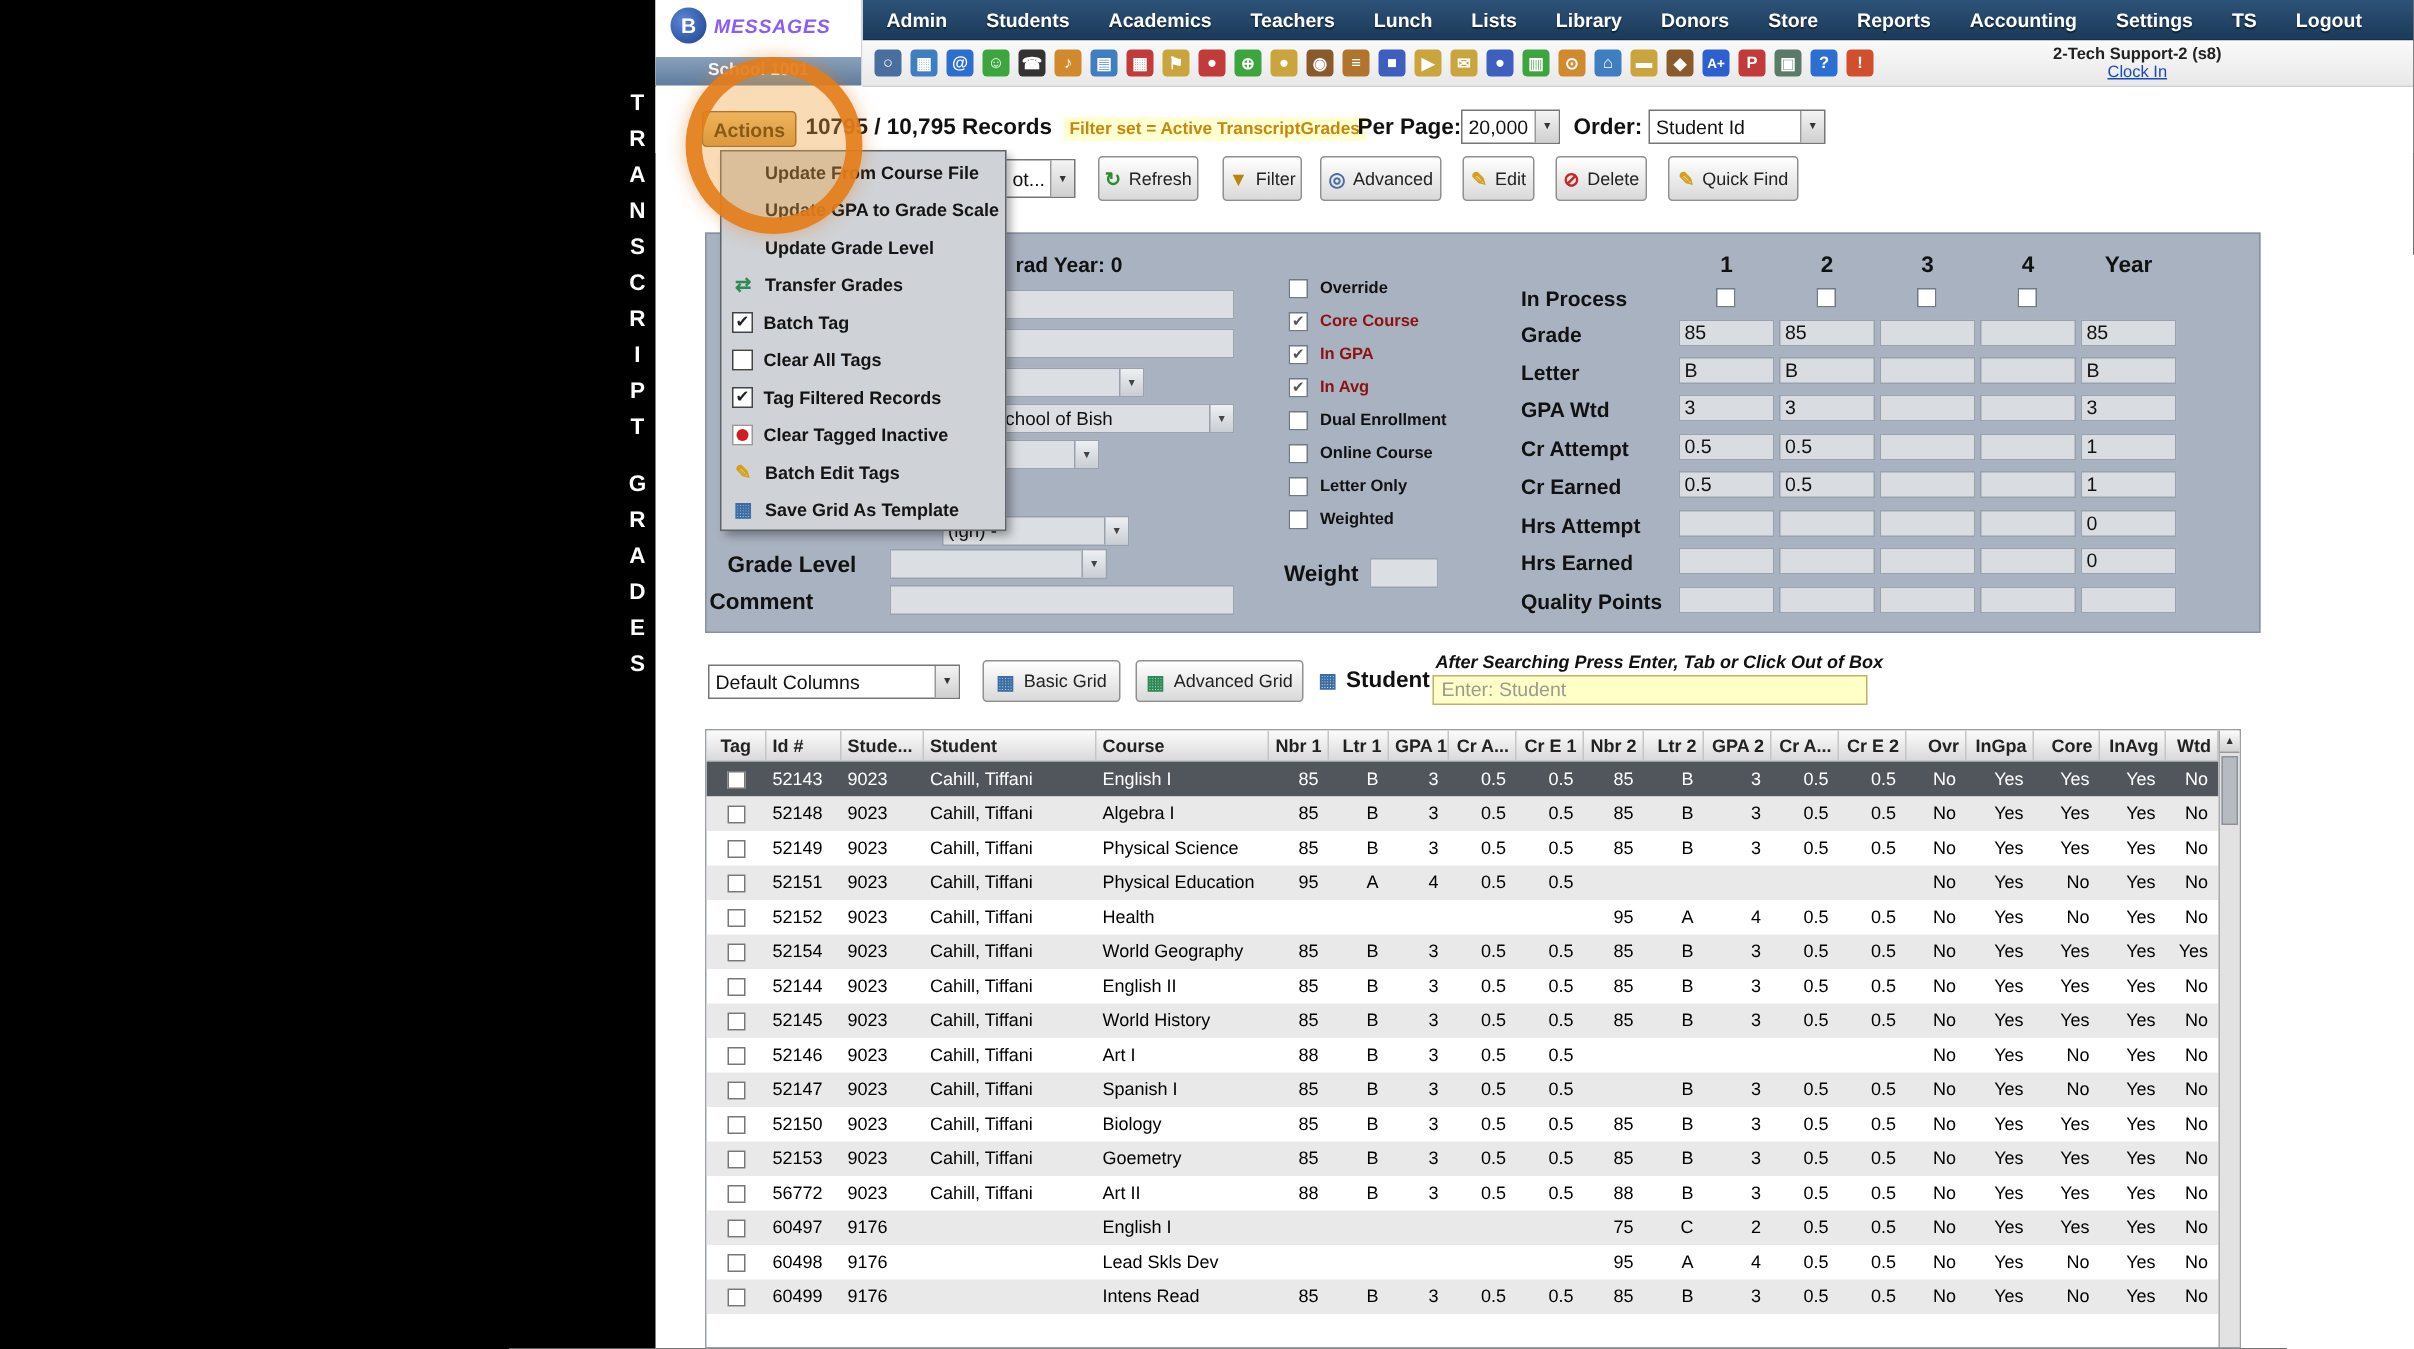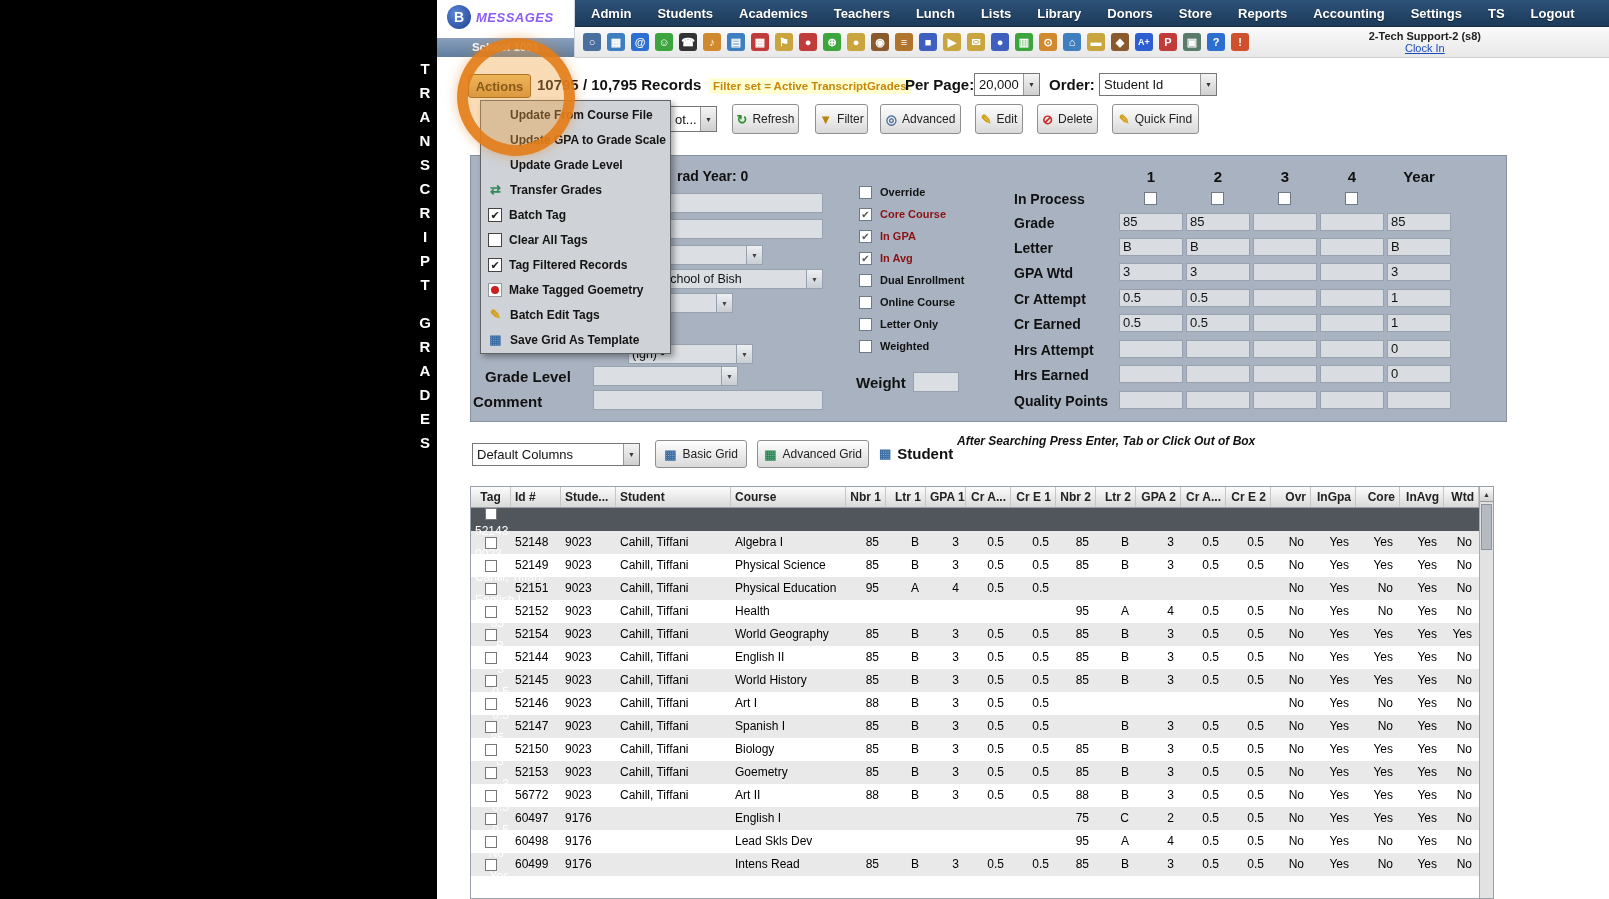--- a/index.html
+++ b/index.html
@@ -87,21 +87,21 @@
   .search-box { position:absolute; left:518px; top:17px; width:290px; height:20px; background:#ffffc8; border:1px solid #c3b06a; font-size:13px; line-height:18px; padding:0 5px; color:#9b9b8e; }
 
   
   .grid-table { position:absolute; left:33px; top:486px; width:1024px; height:413px; background:#fff; border:1px solid #9aa0a8; overflow:hidden; }
   .g-header { display:flex; height:21px; background:linear-gradient(#fcfcfc,#d9d9d9); border-bottom:1px solid #9aa0a8; width:1008px; }
   .hcell { font-size:12px; font-weight:bold; color:#222; line-height:20px; padding:0 4px; border-right:1px solid #c6c6c6; overflow:hidden; white-space:nowrap; flex:none; cursor:pointer; }
   .hcell.num { text-align:right; }
   .hcell.ctr { text-align:center; }
   .t-row { display:flex; height:23px; width:1008px; cursor:pointer; }
   .t-row.alt { background:#e9e9e9; }
-  .t-row.selected { background:#51565d; color:#fff;flex-direction:column; }
+  .t-row.selected { background:#51565d; color:#fff; }
   .cell { font-size:12px; line-height:23px; padding:0 4px; white-space:nowrap; overflow:hidden; flex:none; color:inherit; }
   .cell.num { text-align:right; padding-right:7px; }
   .cell.ctr { display:flex; justify-content:center; align-items:center; }
   .rowchk { width:12px; height:12px; background:#fff; border:1px solid #777; }
   .sbar { position:absolute; top:0; right:0; width:14px; height:100%; background:#e2e2e2; border-left:1px solid #aaa; }
   .sb-up { height:15px; background:linear-gradient(#fbfbfb,#d2d2d2); border-bottom:1px solid #999; font-size:7px; line-height:15px; text-align:center; color:#333; cursor:pointer; }
   .sb-thumb { position:absolute; left:1px; top:17px; width:11px; height:46px; background:#b6bbc2; border:1px solid #8d939b; cursor:pointer; }
 
   
   .actions-menu { position:absolute; left:43px; top:100px; width:191px; background:#cfd2d6; border:1px solid #5f6468; box-shadow:3px 3px 6px rgba(0,0,0,.35); z-index:30; padding:1px; }
@@ -390,20 +390,21 @@
         </div>
       <div class="tbg" style="left:320px;width:112px">
           <span class="bic" style="color:#2e8b57">▦</span>
           <span>Advanced Grid</span>
         </div>
       <div class="student-tag">
           <span class="bic" style="color:#3a6ea5">▦</span>
           <span>Student</span>
         </div>
       <div class="hint">After Searching Press Enter, Tab or Click Out of Box</div>
+      <div class="search-box"><span>Enter: Student</span></div>
     </div>
 
     <div class="grid-table">
       <div class="g-header" id="gridHeader">
           <span class="hcell ctr" style="width: 40px;">Tag</span>
           <span class="hcell" style="width: 50px;">Id #</span>
           <span class="hcell" style="width: 55px;">Stude...</span>
           <span class="hcell" style="width: 115px;">Student</span>
           <span class="hcell" style="width: 115px;">Course</span>
           <span class="hcell num" style="width: 40px;">Nbr 1</span>
@@ -840,21 +841,21 @@
           <span class="mi-label">Clear All Tags</span>
         </div>
         <div class="menu-item">
           <span class="mcheck">✔</span>
           <span class="mi-label">Tag Filtered Records</span>
         </div>
         <div class="menu-item">
           <span class="mdot">
             <i></i>
           </span>
-          <span class="mi-label">Make Tagged Goemetry</span>
+          <span class="mi-label">Clear Tagged Inactive</span>
         </div>
         <div class="menu-item">
           <span class="mglyph" style="color: rgb(212, 160, 23);">✎</span>
           <span class="mi-label">Batch Edit Tags</span>
         </div>
         <div class="menu-item">
           <span class="mglyph" style="color: rgb(58, 110, 165);">▦</span>
           <span class="mi-label">Save Grid As Template</span>
         </div>
       </div>

